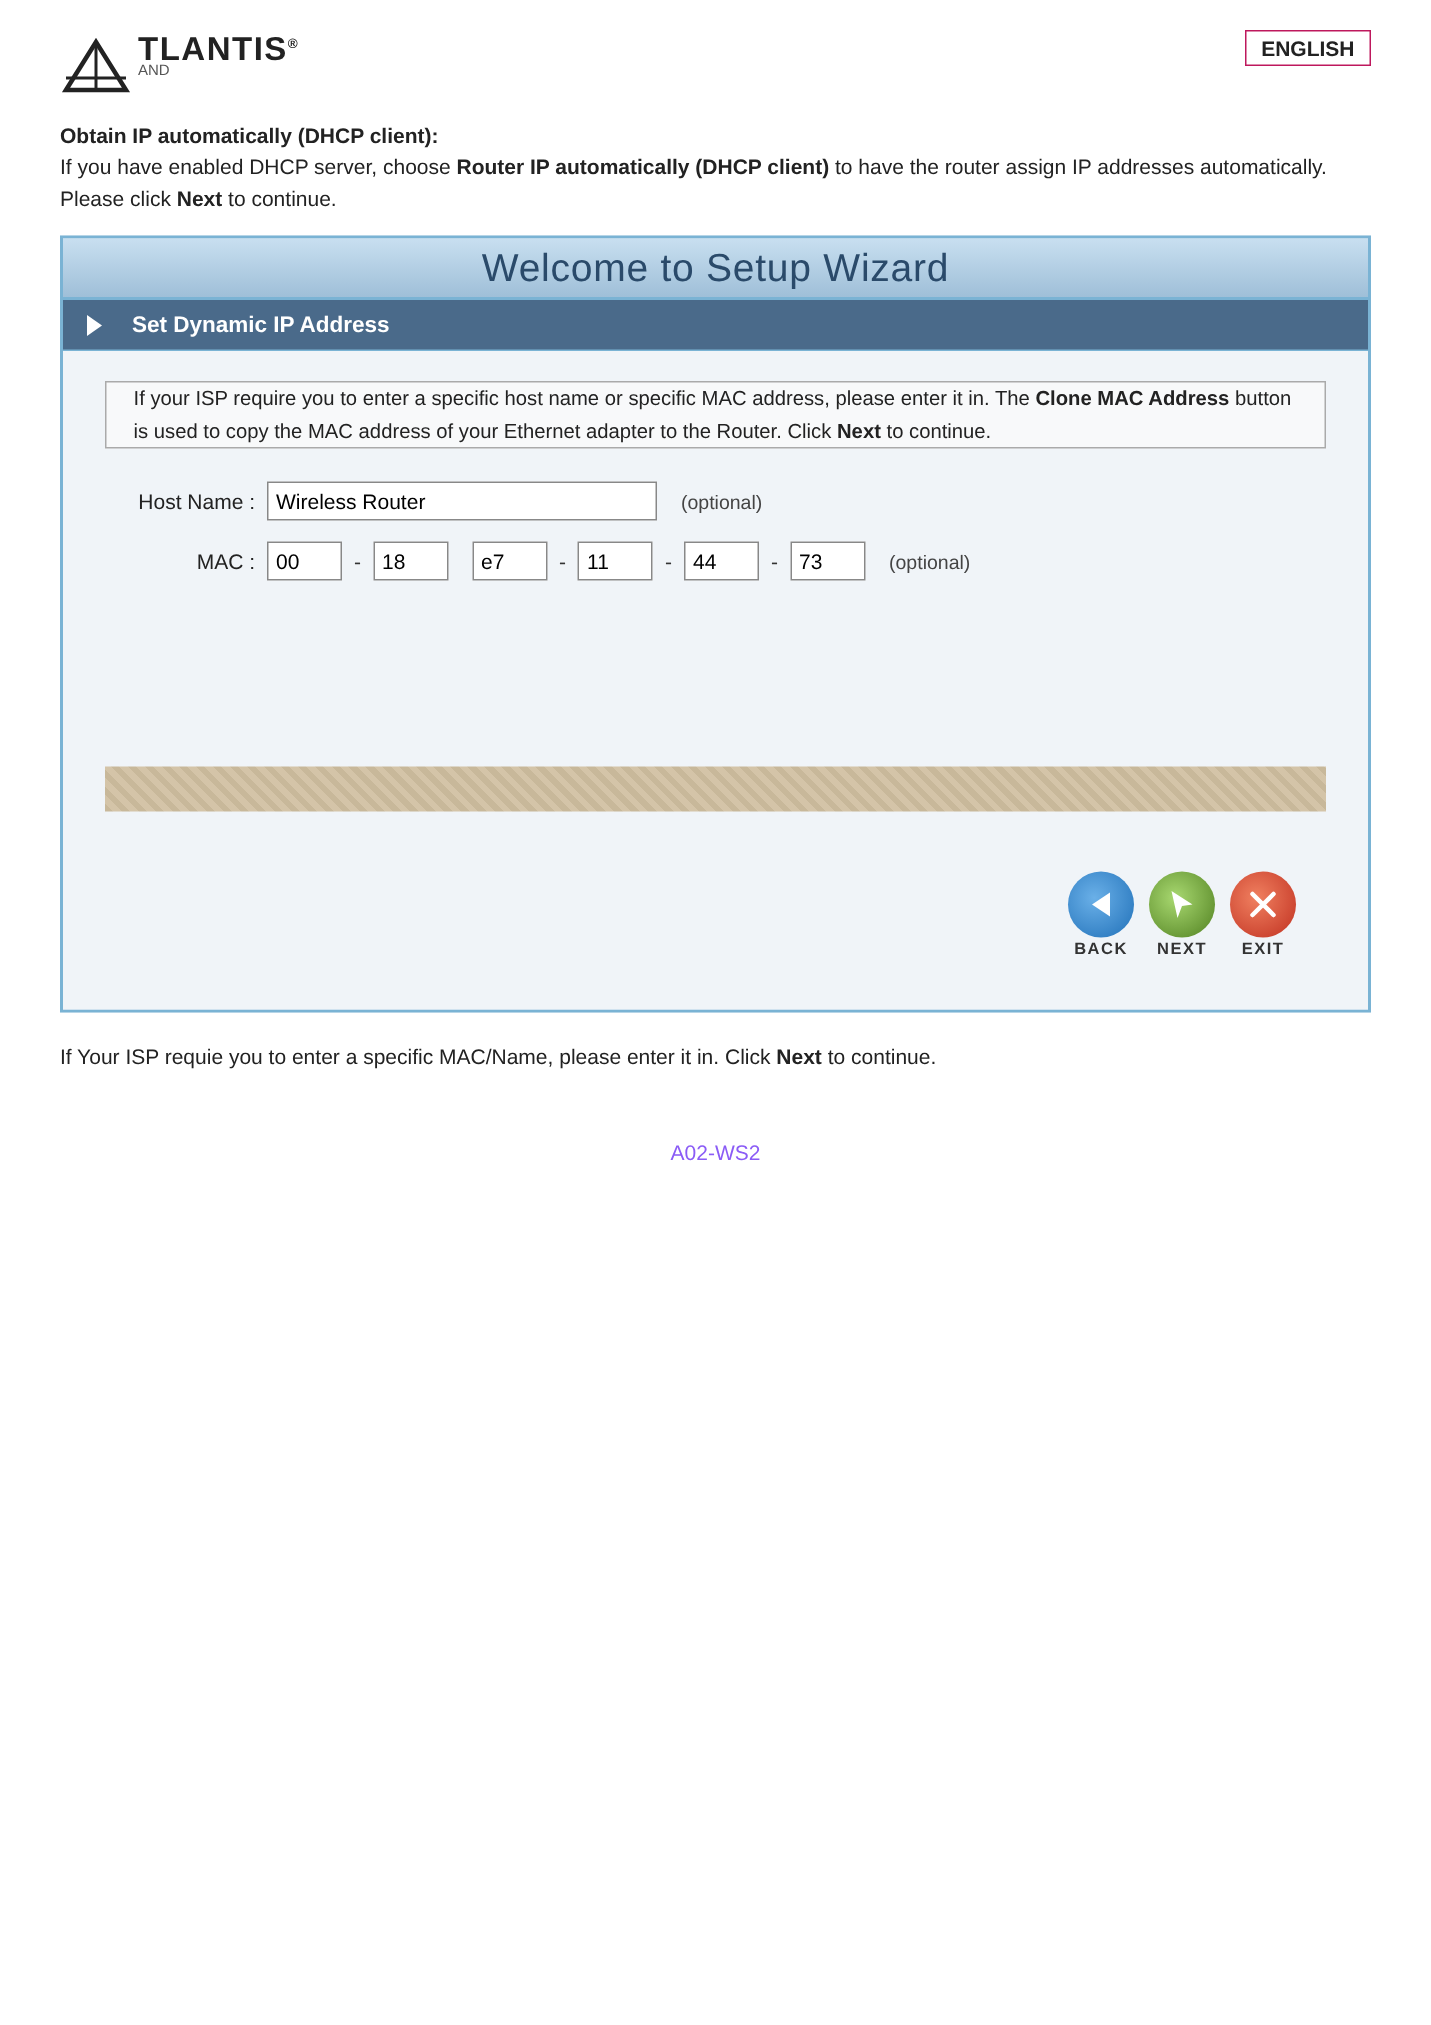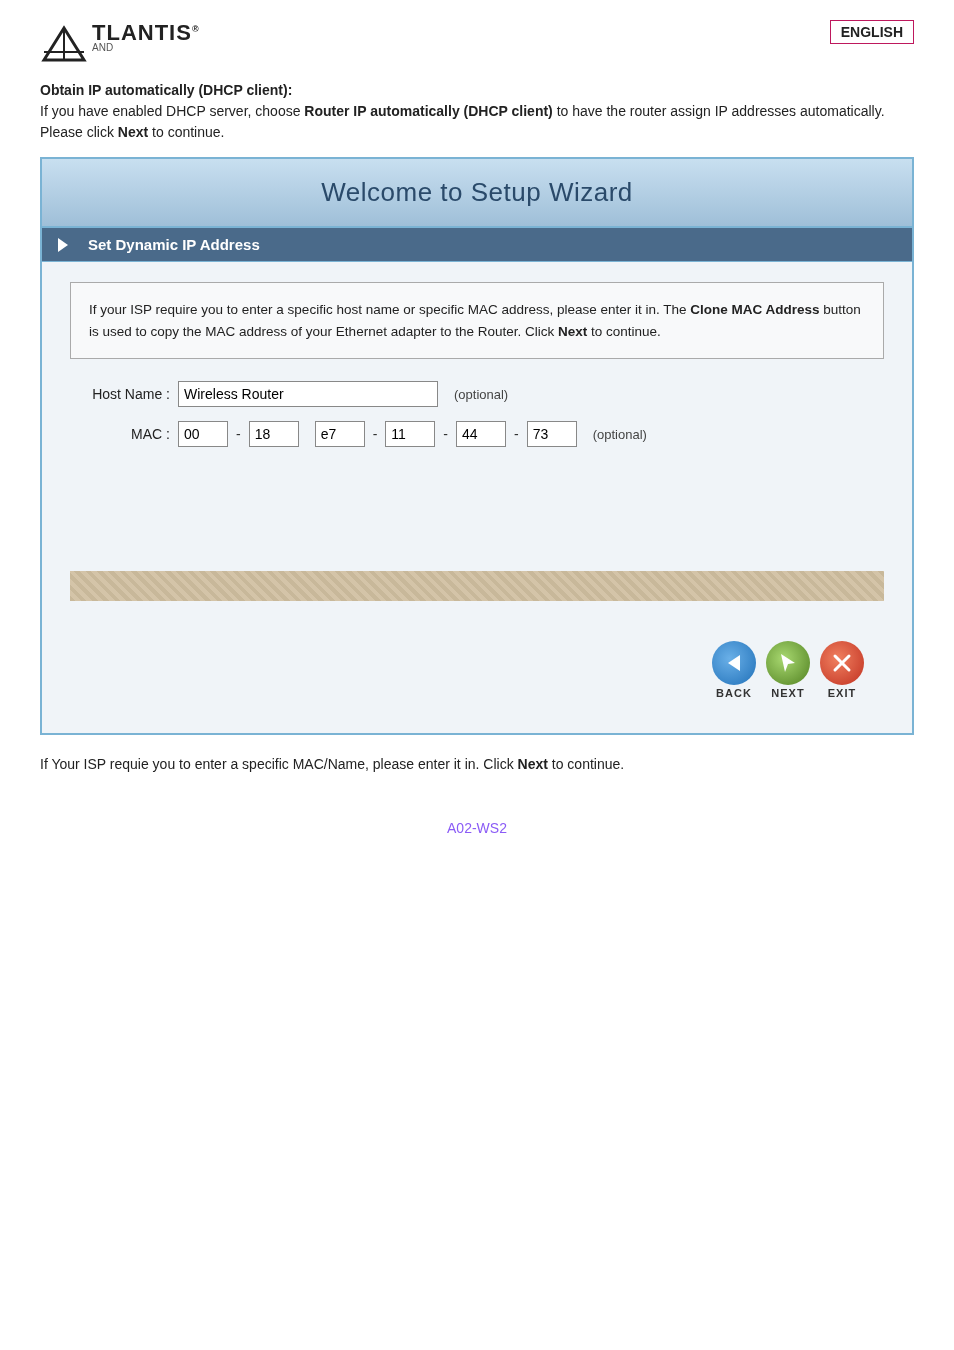--- a/index.html
+++ b/index.html
@@ -62,21 +62,21 @@
 
     
     .wizard-box {
       border: 2px solid #7ab3d4;
       background: #e8f0f7;
       margin-bottom: 18px;
     }
 
     .wizard-title-bar {
       background: linear-gradient(180deg, #c8dff0 0%, #9fbfd8 100%);
-      padding: 18px 0;
+      padding: 4px 0;
       text-align: center;
       border-bottom: 2px solid #7ab3d4;
     }
     .wizard-title {
       font-size: 26px;
       font-weight: normal;
       color: #2a4a6a;
       letter-spacing: 0.5px;
     }
 
@@ -102,21 +102,21 @@
 
     .wizard-content {
       padding: 20px 28px;
       background: #f0f4f8;
     }
 
     
     .info-box {
       border: 1px solid #aaa;
       background: #f8f9fa;
-      padding: 16px 18px;
+      padding: 0 18px;
       margin-bottom: 22px;
       line-height: 1.6;
       font-size: 13.5px;
     }
     .info-box strong {
       font-weight: bold;
     }
 
     
     .form-section {

